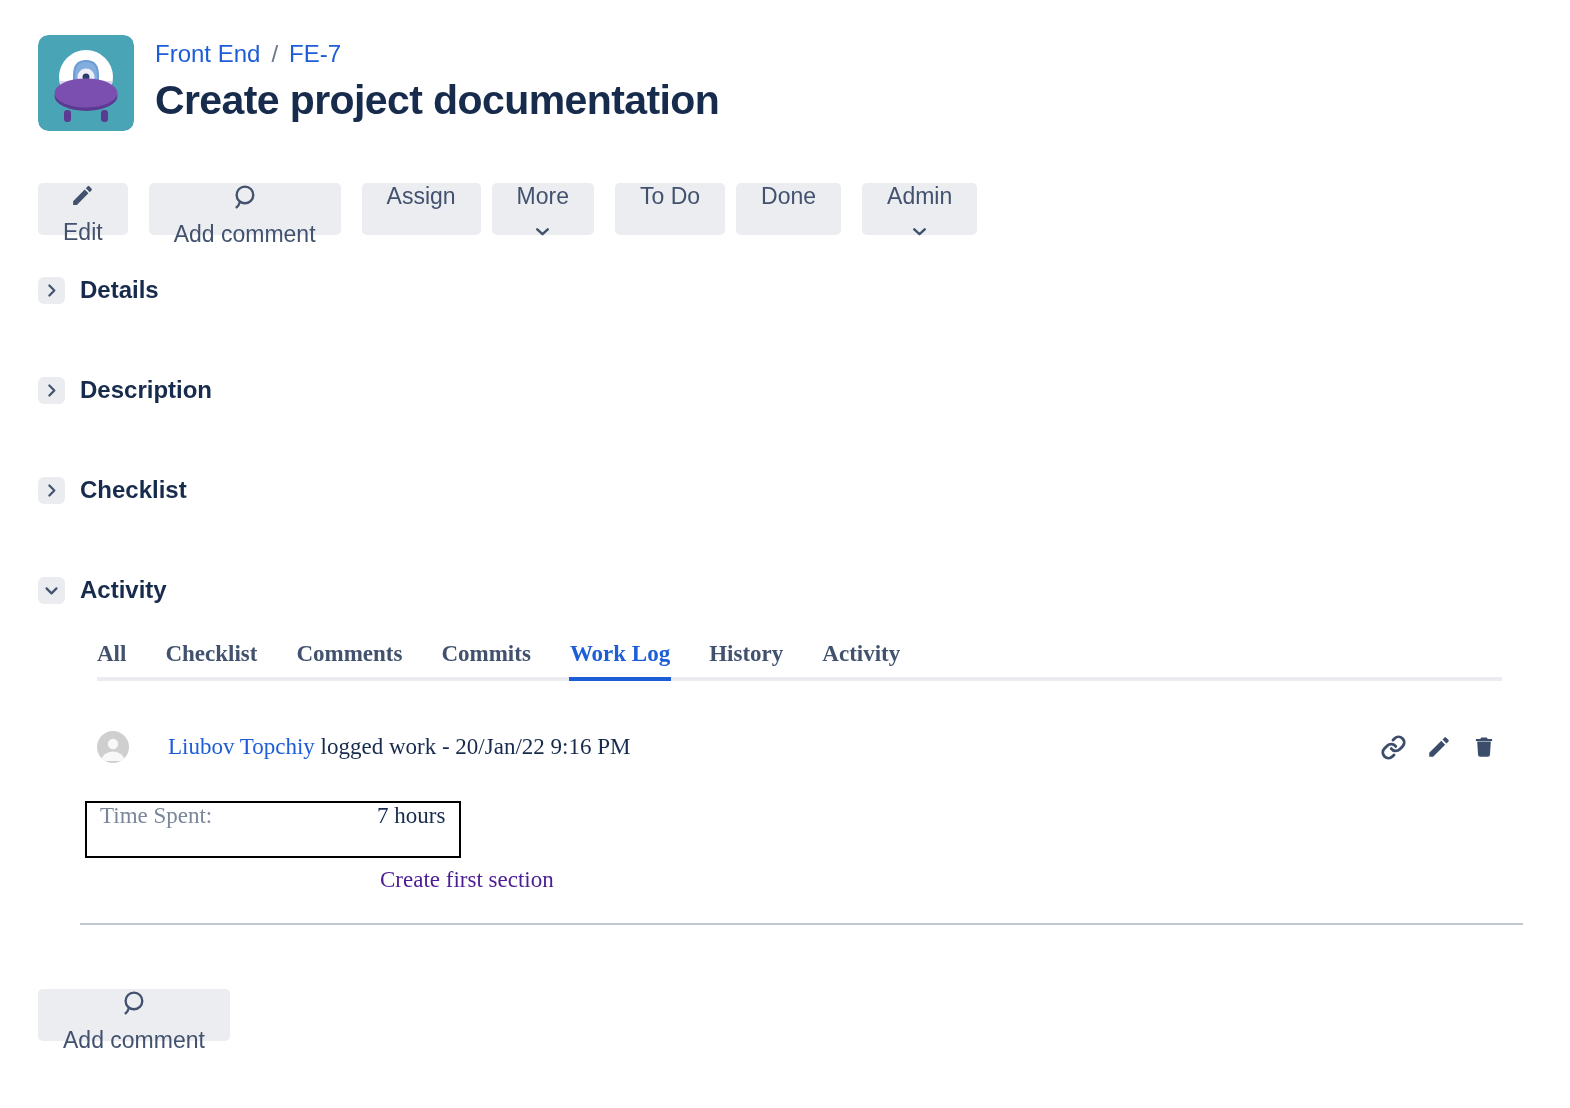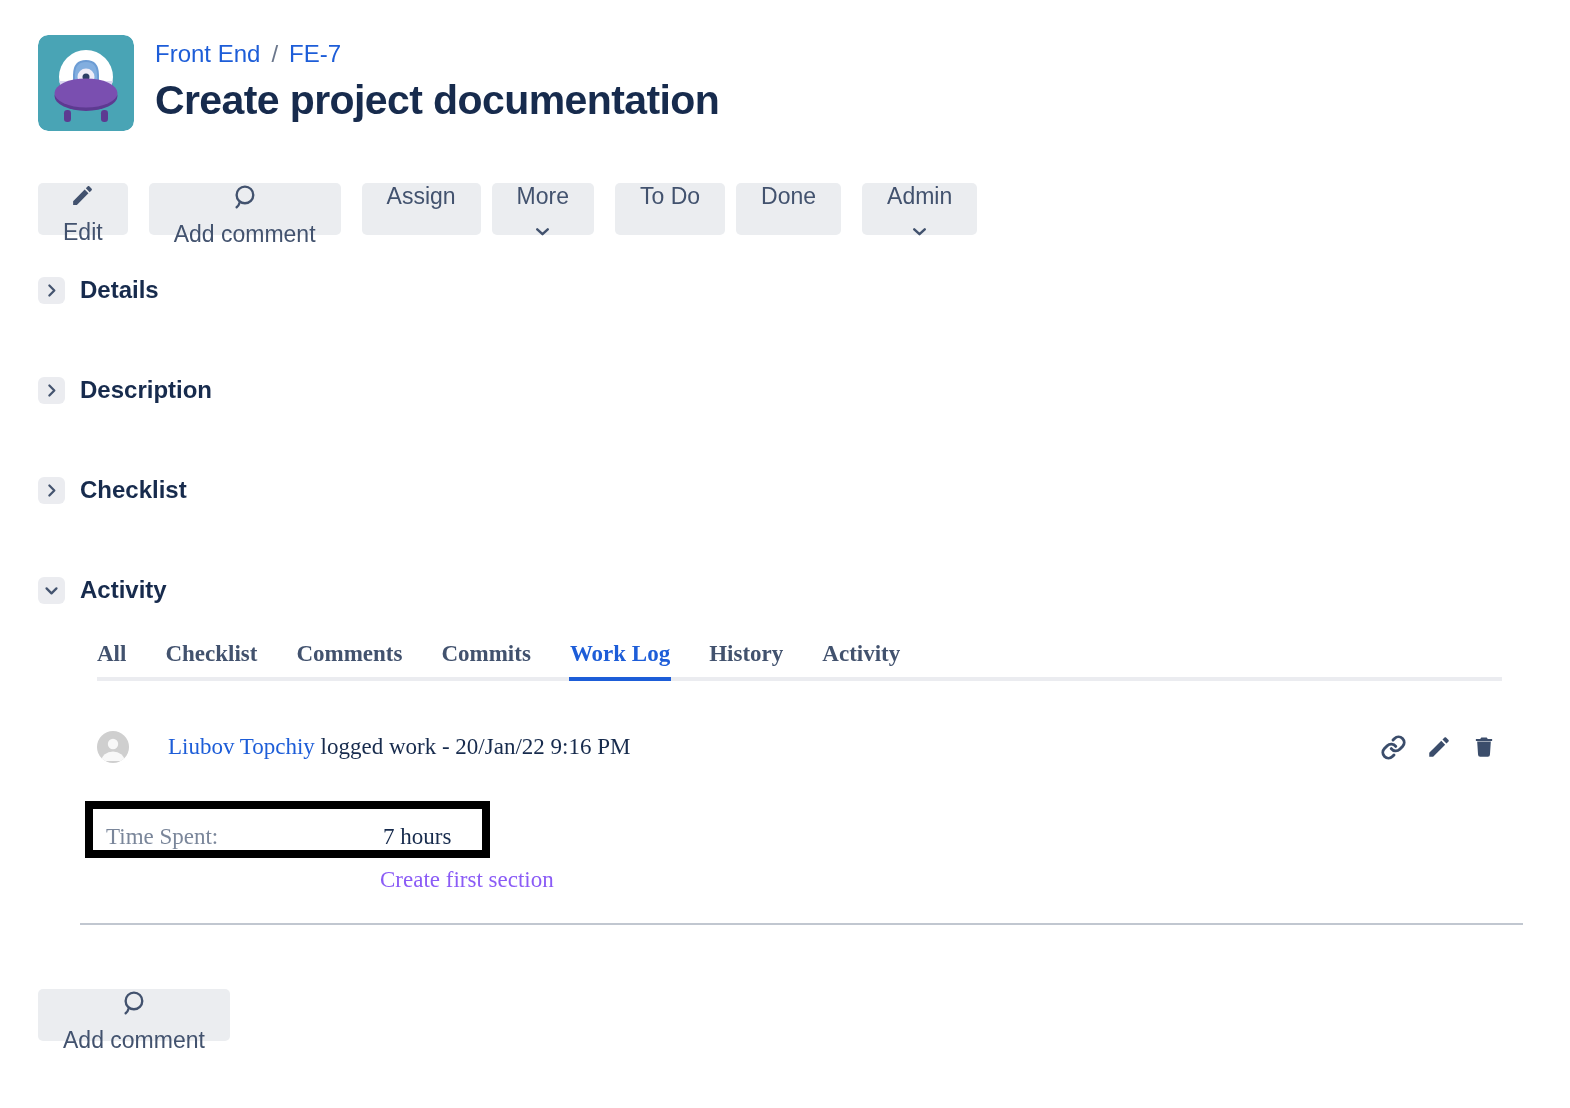--- a/index.html
+++ b/index.html
@@ -49,26 +49,26 @@
   .tab.active::after { content:""; position:absolute; left:-1px; right:-1px; bottom:-14px; height:4px; background:#1D5DD8; }
 
   .worklog-header { margin-top:50px; margin-left:17px; display:flex; align-items:center;gap:28px; }
   .worklog-avatar { width:32px; height:32px; flex:none; margin-right:11px; }
   .worklog-text { font-size:23px; color:#172B4D; }
   .worklog-text a { color:#1D5DD8; text-decoration:none; cursor:pointer; }
   .worklog-actions { margin-left:auto; display:flex; align-items:center; gap:19px; padding-right:26px; color:#3B4D6B; }
   .worklog-actions .action-icon { cursor:pointer; display:flex; }
 
   .timespent-box {
-    margin-top:38px; margin-left:5px; width:405px; height:57px;
-    border:8px solid #000000; display:flex; align-items:flex-end; background:#ffffff;
+    margin-top:38px; margin-left:5px; width:376px; height:57px;
+    border:2px solid #000000; display:flex; align-items:flex-start; background:#ffffff;
   }
   .ts-label { margin-left:13px; width:277px; font-size:23px; color:#7A869A; }
   .ts-value { font-size:23px; color:#172B4D; }
-  .worklog-comment { margin-top:9px; margin-left:300px; font-size:23px; color:#8b5cf6; }
+  .worklog-comment { margin-top:9px; margin-left:300px; font-size:23px; color:#4c1d95; }
   .divider { margin-top:30px; width:1443px; height:2px; background:#C1C7D0; }
 
   .bottom-comment-wrap { margin-top:64px; }
 </style>
 </head>
 <body>
 
 <div class="page">
 
   <header class="issue-header">

